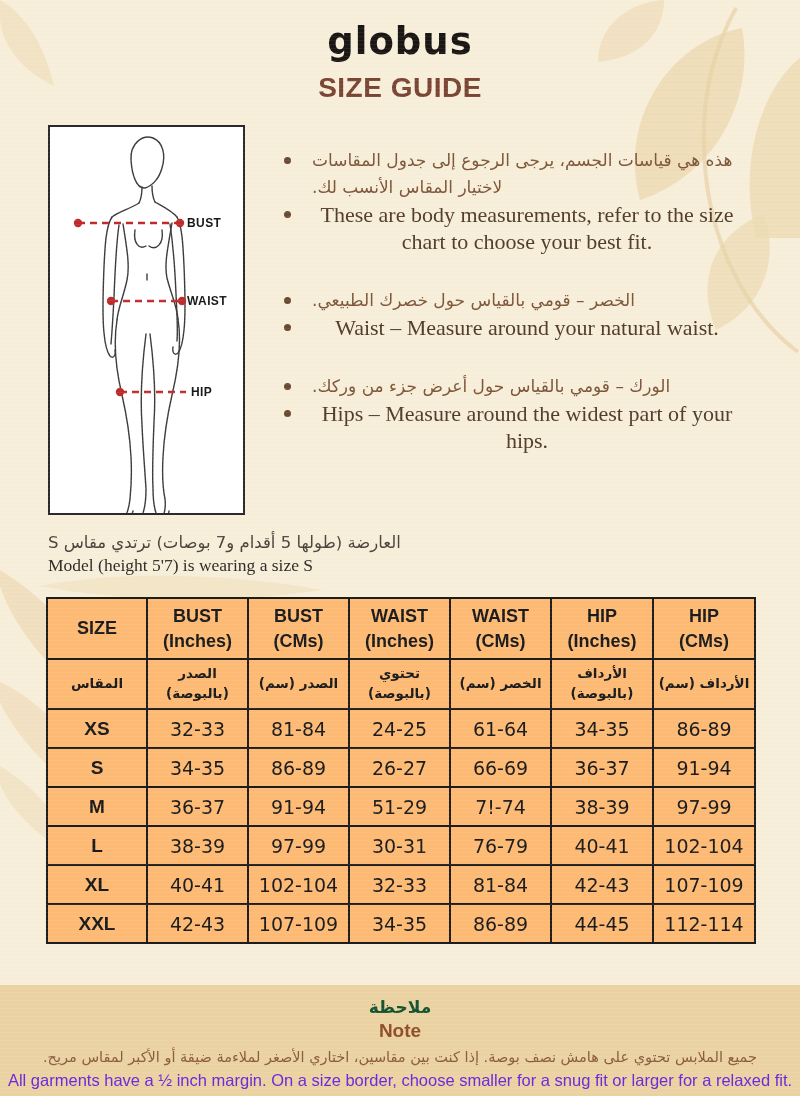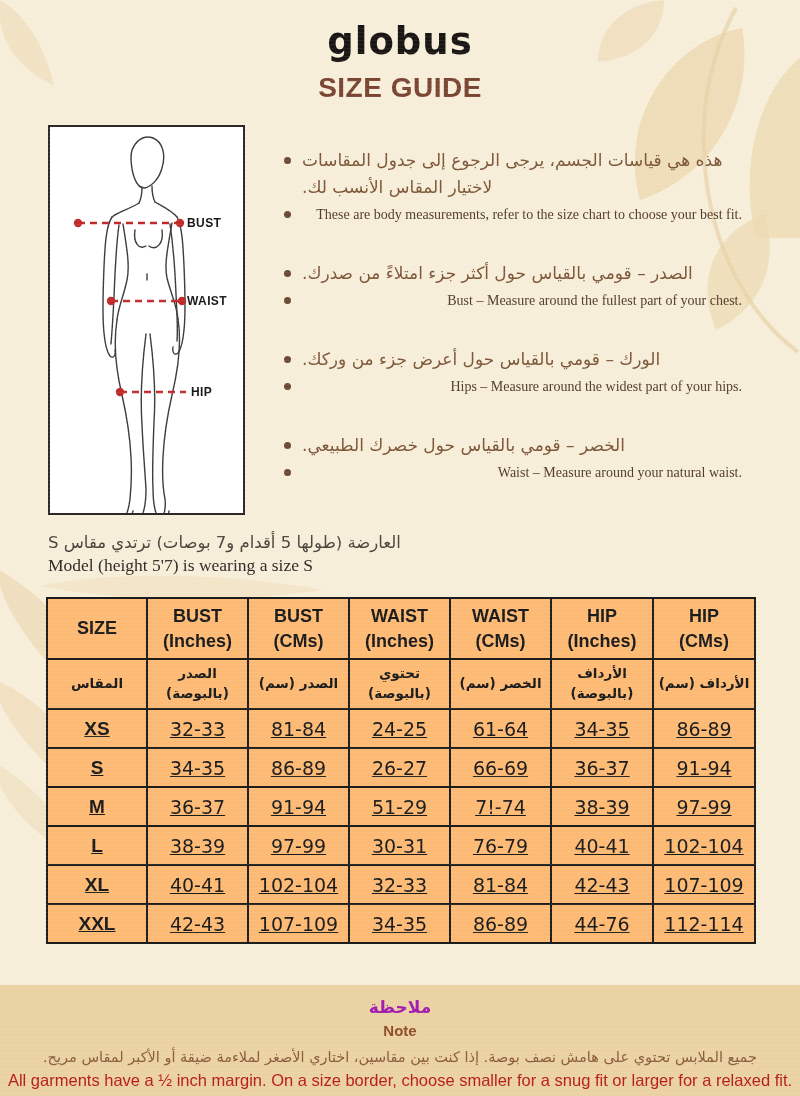--- a/index.html
+++ b/index.html
@@ -26,58 +26,58 @@
   
   .figure-box{left:48px; top:125px; width:197px; height:390px;
     background:#ffffff; border:2px solid #2b2a28; box-sizing:border-box;}
   .figure-box svg{position:absolute; left:0; top:0;}
   .fig-label{position:absolute; font-size:12px; font-weight:bold;
     letter-spacing:.4px; color:#161616;}
 
   
   .bullets{left:284px; top:147px; width:458px;}
   .group{margin-bottom:32px;}
-  .b-row{display:flex; gap:11px; align-items:flex-start;}
+  .b-row{display:flex; gap:21px; align-items:flex-start;}
   .dot{flex:0 0 auto; width:7px; height:7px; border-radius:50%;
     background:#6b4a32; margin-top:10px;}
   .ar-text{flex:1; font-family:"DejaVu Sans", sans-serif; font-size:17px;
     line-height:27px; color:#7d5638; text-align:left;}
-  .en-text{flex:1; font-family:"Liberation Serif", serif; font-size:14px;
-    line-height:27px; color:#513c2a; text-align:right;}
+  .en-text{flex:1; font-family:"Liberation Serif", serif; font-size:22px;
+    line-height:27px; color:#513c2a; text-align:center;}
 
   
   .model{left:48px; top:531px; width:460px;}
   .model .m-ar{font-family:"DejaVu Sans", sans-serif; font-size:16.5px;
     line-height:23px; color:#4b443c; text-align:left;}
   .model .m-en{font-family:"Liberation Serif", serif; font-size:17.5px;
     line-height:23px; color:#2f2a25;}
 
   
   table.size{position:absolute; left:46px; top:597px; width:708px; z-index:1;
     border-collapse:collapse; table-layout:fixed; background:#fdba74;}
   table.size td{border:2px solid #1d1d1d; text-align:center;
     vertical-align:middle; padding:0; color:#1b1b1b;}
   tr.r-hen td{height:59px; font-weight:bold; font-size:18px; line-height:1.35;}
   tr.r-har td{height:48px; font-family:"DejaVu Sans", sans-serif;
     font-weight:bold; font-size:13.5px; line-height:1.45;}
-  tr.r-data td{height:37px;text-decoration:underline;}
+  tr.r-data td{height:37px;}
   td.c-size{font-weight:bold; font-size:19px;}
   td.c-val{font-family:"DejaVu Sans", sans-serif; font-size:19px; font-weight:400;}
   .h-line{display:block;}
   .h-line:empty{display:none;}
 
   
   .note{left:0; top:985px; width:800px; height:111px; background:#ead2a3;
     text-align:center; box-sizing:border-box; padding-top:11px;}
   .note-title-ar{font-family:"DejaVu Sans", sans-serif; font-size:17px;
-    font-weight:bold; color:#a21caf; line-height:22px;}
-  .note-title-en{font-size:15px; font-weight:bold; color:#8f4e2a; line-height:26px;}
+    font-weight:bold; color:#14532d; line-height:22px;}
+  .note-title-en{font-size:19px; font-weight:bold; color:#8f4e2a; line-height:26px;}
   .note-body-ar{font-family:"DejaVu Sans", sans-serif; font-size:14.5px;
     color:#8a5a3c; line-height:23px; margin-top:2px;}
-  .note-body-en{font-size:16.5px; color:#b91c1c; line-height:22px;}
+  .note-body-en{font-size:16.5px; color:#6d28d9; line-height:22px;}
 </style>
 </head>
 <body>
 
 <div class="page">
 
   <svg class="deco" width="800" height="1096" viewBox="0 0 800 1096">
     <g fill="#ecd9b2">
 
       <path d="M 640 200 C 618 122 668 42 742 28 C 754 92 722 172 640 200 Z" opacity=".85"></path>
@@ -145,45 +145,35 @@
         <span class="ar-text" dir="rtl">هذه هي قياسات الجسم، يرجى الرجوع إلى جدول المقاسات لاختيار المقاس الأنسب لك.</span>
       </div>
       <div class="b-row">
         <span class="dot"></span>
         <span class="en-text">These are body measurements, refer to the size chart to choose your best fit.</span>
       </div>
     </div>
     <div class="group">
       <div class="b-row">
         <span class="dot"></span>
-        <span class="ar-text" dir="rtl">الصدر – قومي بالقياس حول أكثر جزء امتلاءً من صدرك.</span>
-      </div>
-      <div class="b-row">
-        <span class="dot"></span>
-        <span class="en-text">Bust – Measure around the fullest part of your chest.</span>
+        <span class="ar-text" dir="rtl">الخصر – قومي بالقياس حول خصرك الطبيعي.</span>
+      </div>
+      <div class="b-row">
+        <span class="dot"></span>
+        <span class="en-text">Waist – Measure around your natural waist.</span>
       </div>
     </div>
     <div class="group">
       <div class="b-row">
         <span class="dot"></span>
         <span class="ar-text" dir="rtl">الورك – قومي بالقياس حول أعرض جزء من وركك.</span>
       </div>
       <div class="b-row">
         <span class="dot"></span>
         <span class="en-text">Hips – Measure around the widest part of your hips.</span>
-      </div>
-    </div>
-    <div class="group">
-      <div class="b-row">
-        <span class="dot"></span>
-        <span class="ar-text" dir="rtl">الخصر – قومي بالقياس حول خصرك الطبيعي.</span>
-      </div>
-      <div class="b-row">
-        <span class="dot"></span>
-        <span class="en-text">Waist – Measure around your natural waist.</span>
       </div>
     </div>
   </div>
 
   <div class="layer model">
     <div class="m-ar" dir="rtl">العارضة (طولها 5 أقدام و7 بوصات) ترتدي مقاس S</div>
     <div class="m-en">Model (height 5'7) is wearing a size S</div>
   </div>
 
   <table class="size">
@@ -296,21 +286,21 @@
         <td class="c-val">81-84</td>
         <td class="c-val">42-43</td>
         <td class="c-val">107-109</td>
       </tr>
       <tr class="r-data">
         <td class="c-size">XXL</td>
         <td class="c-val">42-43</td>
         <td class="c-val">107-109</td>
         <td class="c-val">34-35</td>
         <td class="c-val">86-89</td>
-        <td class="c-val">44-76</td>
+        <td class="c-val">44-45</td>
         <td class="c-val">112-114</td>
       </tr>
     </tbody>
   </table>
 
   <div class="layer note">
     <div class="note-title-ar">ملاحظة</div>
     <div class="note-title-en">Note</div>
     <div class="note-body-ar" dir="rtl">جميع الملابس تحتوي على هامش نصف بوصة. إذا كنت بين مقاسين، اختاري الأصغر لملاءمة ضيقة أو الأكبر لمقاس مريح.</div>
     <div class="note-body-en">All garments have a ½ inch margin. On a size border, choose smaller for a snug fit or larger for a relaxed fit.</div>

